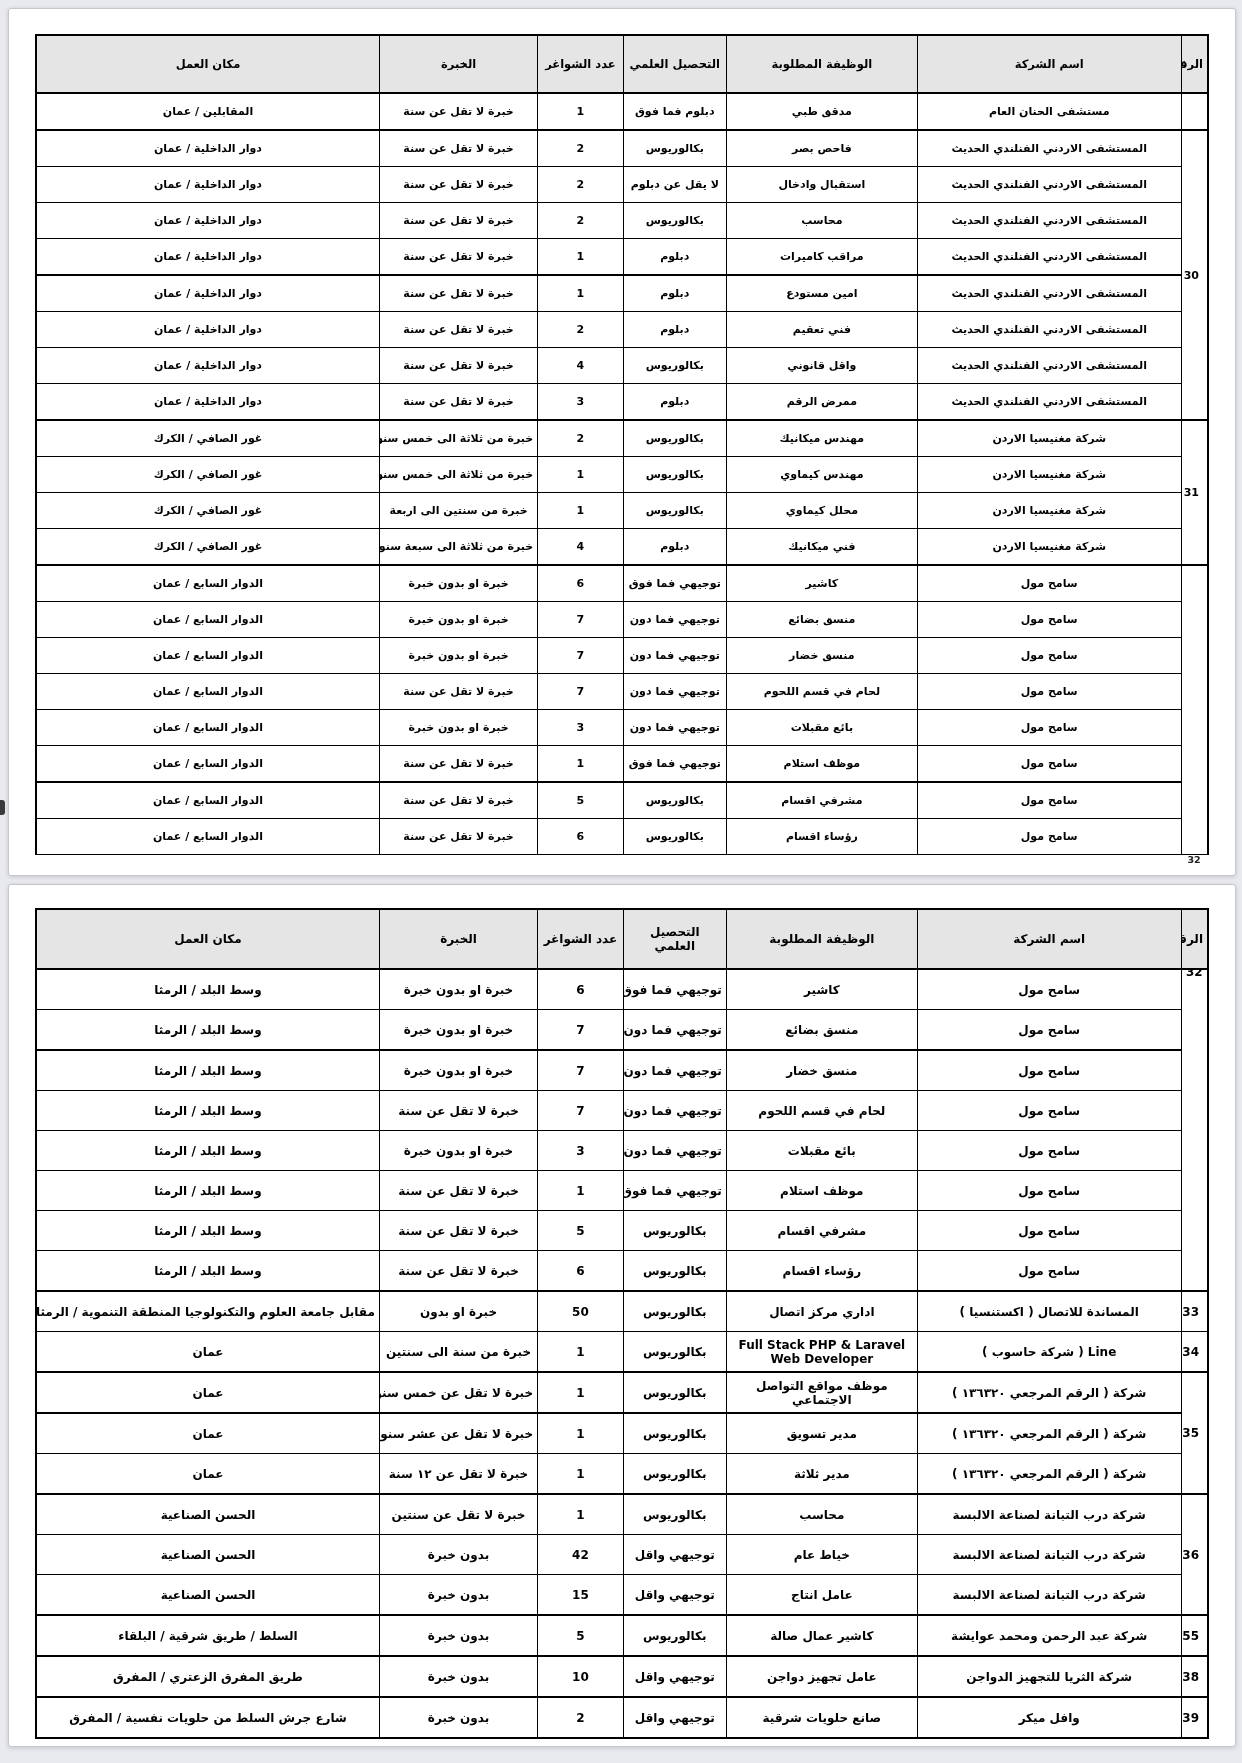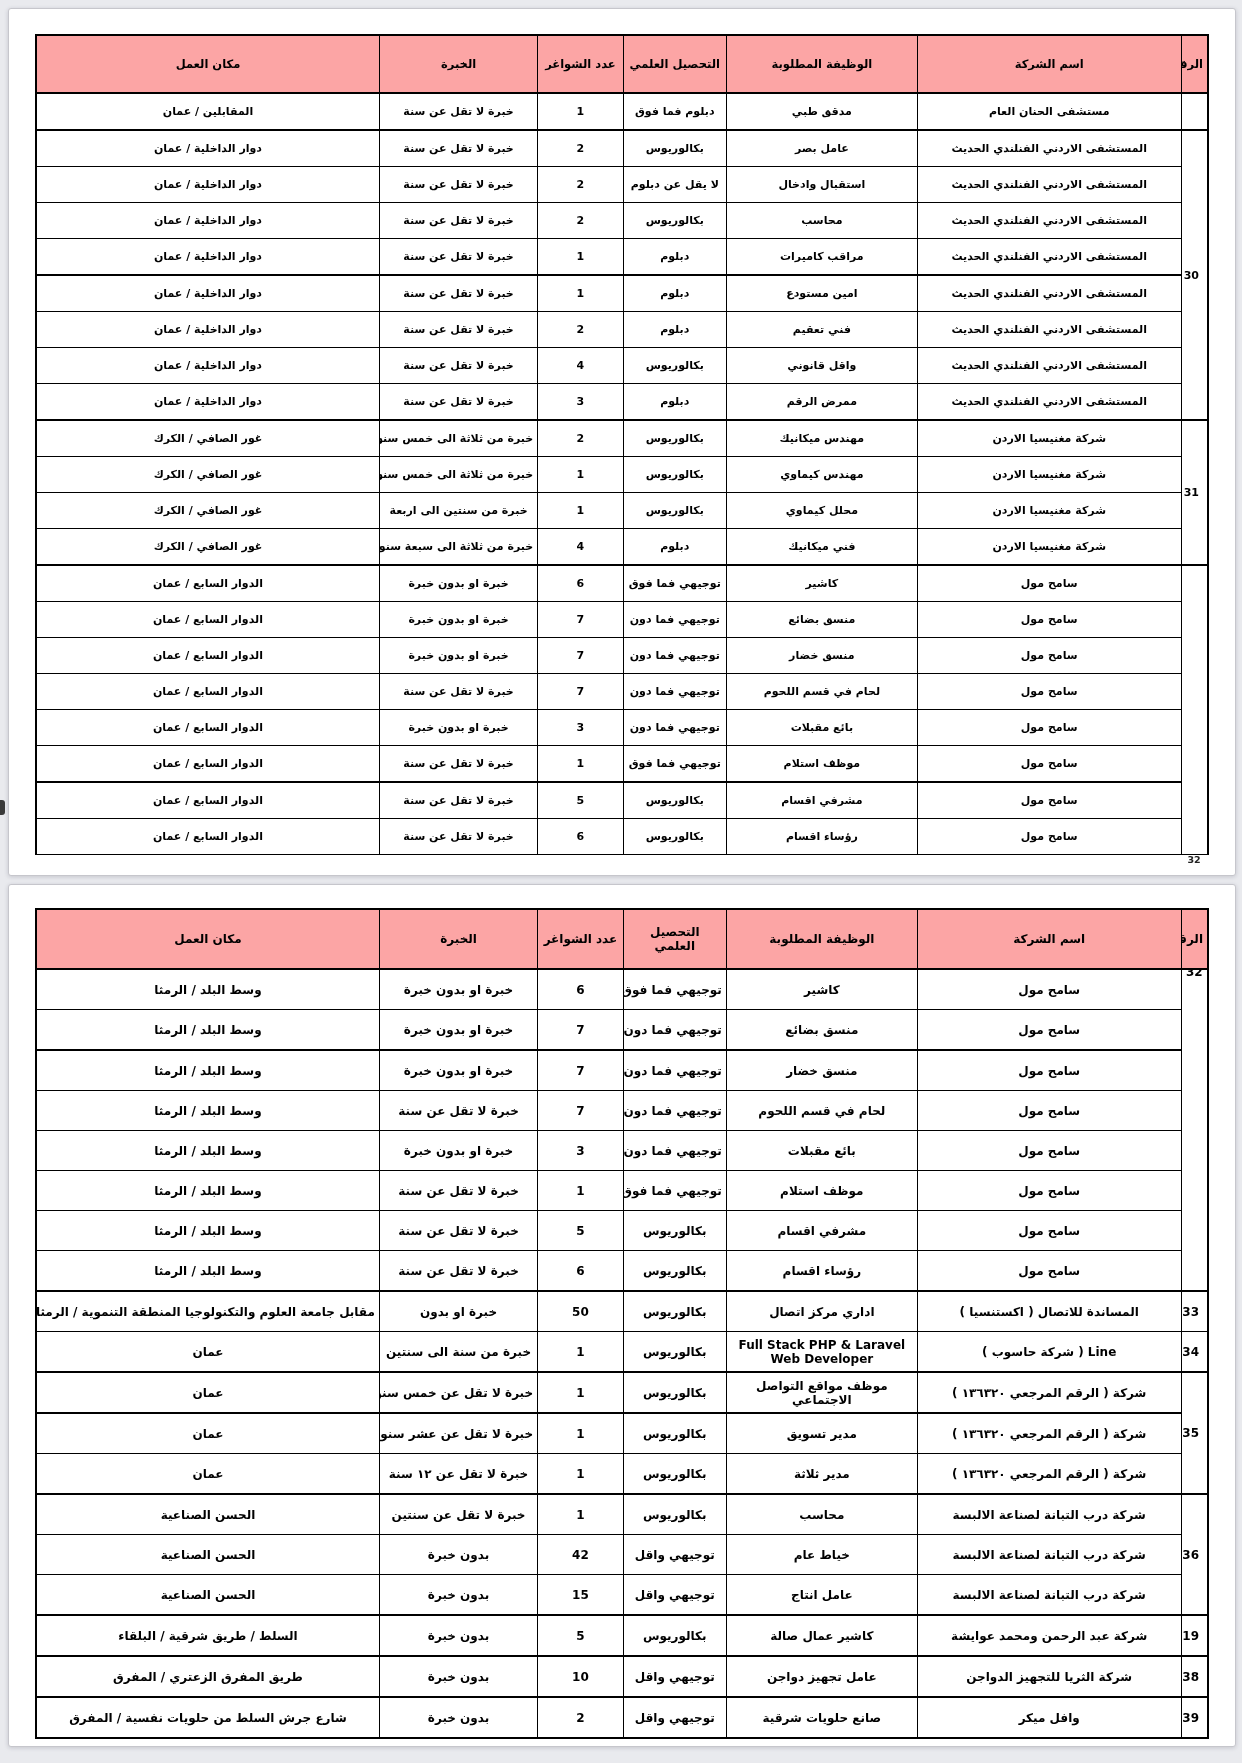--- a/index.html
+++ b/index.html
@@ -25,21 +25,21 @@
   #page1 table.jobs-table{margin-top:25px;border-bottom-width:1px}
   #page2 table.jobs-table{margin-top:23px}
 
   th,td{
     border:1px solid #000;text-align:center;vertical-align:middle;
     font-weight:bold;color:#000;padding:2px 4px;overflow:hidden;
     white-space:nowrap;
   }
   td[data-name="cell-job"]{white-space:normal}
   thead th{
-    background:#fca5a5;height:52px;font-size:11.5px;
+    background:#e5e5e5;height:52px;font-size:11.5px;
     border-bottom:2px solid #000;white-space:normal;
   }
   #page2 thead th{height:54px;font-size:12px}
 
   #page1 td{height:31px;font-size:11px}
   #page2 td{height:35px;font-size:12px}
 
   tr.bt-g > td{border-top:2px solid #000}
   tr.bt-n > td{border-top:1px solid #3f3f3f}
   tr.bt-l > td{border-top:1px solid #b4b4b4}
@@ -89,21 +89,21 @@
           <td data-name="cell-education">دبلوم فما فوق</td>
           <td data-name="cell-vacancies">1</td>
           <td data-name="cell-experience">خبرة لا تقل عن سنة</td>
           <td data-name="cell-location">المقابلين / عمان</td>
         </tr>
         <tr data-name="table-row" class="bt-g">
           <td data-name="cell-row-number" class="num" rowspan="8">
             <div data-name="row-number">30</div>
           </td>
           <td data-name="cell-company">المستشفى الاردني الفنلندي الحديث</td>
-          <td data-name="cell-job">عامل بصر</td>
+          <td data-name="cell-job">فاحص بصر</td>
           <td data-name="cell-education">بكالوريوس</td>
           <td data-name="cell-vacancies">2</td>
           <td data-name="cell-experience">خبرة لا تقل عن سنة</td>
           <td data-name="cell-location">دوار الداخلية / عمان</td>
         </tr>
         <tr data-name="table-row" class="bt-n">
           <td data-name="cell-company">المستشفى الاردني الفنلندي الحديث</td>
           <td data-name="cell-job">استقبال وادخال</td>
           <td data-name="cell-education">لا يقل عن دبلوم</td>
           <td data-name="cell-vacancies">2</td>
@@ -424,21 +424,21 @@
         <tr data-name="table-row" class="bt-n">
           <td data-name="cell-company">شركة درب التبانة لصناعة الالبسة</td>
           <td data-name="cell-job">عامل انتاج</td>
           <td data-name="cell-education">توجيهي واقل</td>
           <td data-name="cell-vacancies">15</td>
           <td data-name="cell-experience">بدون خبرة</td>
           <td data-name="cell-location">الحسن الصناعية</td>
         </tr>
         <tr data-name="table-row" class="bt-g">
           <td data-name="cell-row-number" class="num">
-            <div data-name="row-number">19</div>
+            <div data-name="row-number">55</div>
           </td>
           <td data-name="cell-company">شركة عبد الرحمن ومحمد عوايشة</td>
           <td data-name="cell-job">كاشير عمال صالة</td>
           <td data-name="cell-education">بكالوريوس</td>
           <td data-name="cell-vacancies">5</td>
           <td data-name="cell-experience">بدون خبرة</td>
           <td data-name="cell-location">السلط / طريق شرقية / البلقاء</td>
         </tr>
         <tr data-name="table-row" class="bt-g">
           <td data-name="cell-row-number" class="num">

